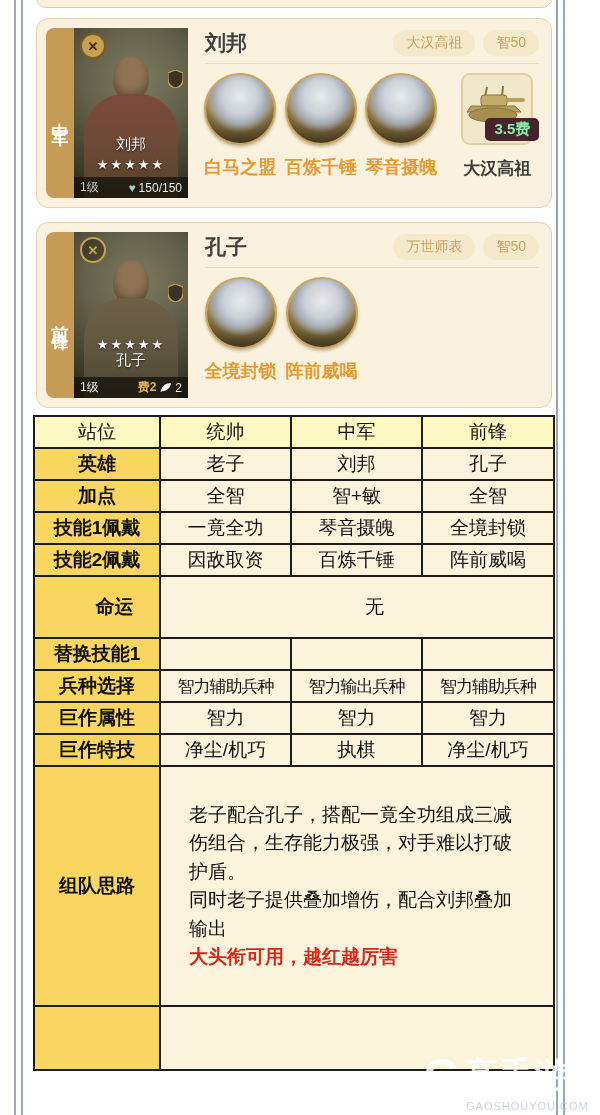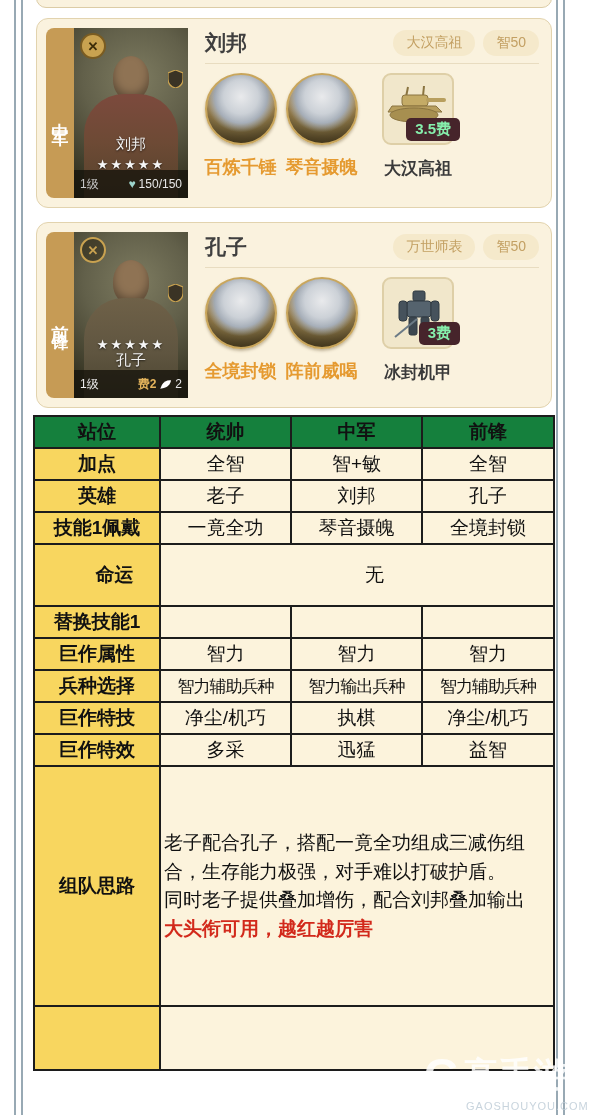--- a/index.html
+++ b/index.html
@@ -27,21 +27,21 @@
   .fig-body.kongzi{background:linear-gradient(180deg,#6f6148 0%, #5f5540 50%, #46402c 100%);}
   .close-btn{position:absolute;left:6px;top:5px;width:22px;height:22px;border-radius:50%;
         display:flex;align-items:center;justify-content:center;font-size:13px;font-weight:bold;cursor:pointer;}
   .close-btn.v1{background:#C9A250;border:2px solid #7a5c22;color:#3c2c08;}
   .close-btn.v2{background:rgba(35,28,10,.45);border:2px solid #C9A250;color:#C9A250;}
   .shield{position:absolute;right:5px;width:15px;height:18px;}
   .p-name{position:absolute;left:0;right:0;text-align:center;color:#f2f2f2;font-size:15px;
         text-shadow:0 1px 2px rgba(0,0,0,.7);}
   .p-stars{position:absolute;left:0;right:0;text-align:center;color:#f7f7f7;font-size:13px;
         letter-spacing:2px;text-shadow:0 1px 2px rgba(0,0,0,.7);}
-  .p-bar{position:absolute;left:0;right:0;bottom:0;height:28px;background:rgba(22,19,11,.78);
+  .p-bar{position:absolute;left:0;right:0;bottom:0;height:21px;background:rgba(22,19,11,.78);
         display:flex;align-items:center;justify-content:space-between;padding:0 6px;box-sizing:border-box;
         font-size:12px;}
   .lvl{color:#c9c9c9;}
   .bar-right{display:flex;align-items:center;gap:3px;color:#e8e8e8;}
   .heart{color:#9ed4cc;font-size:12px;}
   .cost-gold{color:#E3B35C;font-weight:bold;}
   .quill{width:13px;height:13px;transform:rotate(8deg);}
   .head-row{position:absolute;left:168px;right:12px;top:10px;display:flex;align-items:center;
         justify-content:space-between;}
   .c-title{font-size:21px;font-weight:bold;color:#3f3f3f;}
@@ -63,27 +63,27 @@
   .cost-badge{position:absolute;right:-8px;bottom:2px;background:#46242B;color:#86efac;font-size:15px;
         font-weight:bold;padding:2px 9px;border-radius:5px;white-space:nowrap;}
   .i-label{margin-top:12px;color:#3a3a3a;font-weight:bold;font-size:17px;white-space:nowrap;}
   
   .guide-table{position:absolute;left:33px;top:415px;width:520px;border-collapse:collapse;
         table-layout:fixed;}
   .guide-table td{border:2px solid #1c1c1c;text-align:center;vertical-align:middle;
         font-size:19px;color:#111;padding:1px 2px;overflow:hidden;}
   .guide-table td.lab{background:#F8D65F;font-weight:bold;}
   .guide-table td.val{background:#FCF3DC;}
-  .guide-table tr.hdr td{background:#15803d;font-weight:bold;}
+  .guide-table tr.hdr td{background:#fef9c3;font-weight:normal;}
   tr.h-std td{height:28px;}
   tr.h-fate td{height:58px;padding-left:37px;}
   tr.h-strat td{height:218px;}
   tr.h-part td{height:60px;}
   td.tight{font-size:17px;letter-spacing:-1px;padding:1px 0;}
-  .strat-cell{text-align:left !important;padding:10px 3px !important;font-size:18px;line-height:1.5;}
+  .strat-cell{text-align:left !important;padding:10px 28px !important;font-size:18px;line-height:1.5;}
   .strat-cell p{margin:0;}
   .strat-red{color:#D2291B;font-weight:bold;}
   
   .watermark{position:absolute;right:-4px;top:1052px;width:180px;text-align:left;color:rgba(255,255,255,.82);
         pointer-events:none;}
   .wm-row{display:flex;align-items:center;gap:4px;}
   .wm-g{font-size:46px;font-weight:bold;line-height:1;}
   .wm-brand{font-size:34px;font-weight:bold;letter-spacing:1px;}
   .wm-sub{font-size:11px;letter-spacing:1px;color:rgba(190,205,215,.85);margin-top:2px;margin-left:42px;}
 </style>
@@ -124,20 +124,24 @@
     </div>
     <div class="head-row">
       <div class="c-title">刘邦</div>
       <div class="badges">
         <span class="pill">大汉高祖</span>
         <span class="pill">智50</span>
       </div>
     </div>
     <div class="divider"></div>
     <div class="skills">
+      <div class="skill">
+        <div class="s-circle"></div>
+        <div class="s-label">白马之盟</div>
+      </div>
       <div class="skill">
         <div class="s-circle"></div>
         <div class="s-label">百炼千锤</div>
       </div>
       <div class="skill">
         <div class="s-circle"></div>
         <div class="s-label">琴音摄魄</div>
       </div>
       <div class="item-col">
         <div class="i-tile">
@@ -192,103 +196,88 @@
     <div class="divider"></div>
     <div class="skills">
       <div class="skill">
         <div class="s-circle"></div>
         <div class="s-label">全境封锁</div>
       </div>
       <div class="skill">
         <div class="s-circle"></div>
         <div class="s-label">阵前威喝</div>
       </div>
-      <div class="item-col">
-        <div class="i-tile">
-          <svg width="54" height="52" viewBox="0 0 54 52">
-            <rect x="22" y="2" width="12" height="10" rx="2" fill="#46525c" stroke="#303a42"></rect>
-            <rect x="16" y="12" width="24" height="16" rx="3" fill="#55636e" stroke="#303a42"></rect>
-            <rect x="8" y="12" width="8" height="20" rx="3" fill="#46525c" stroke="#303a42"></rect>
-            <rect x="40" y="12" width="8" height="20" rx="3" fill="#46525c" stroke="#303a42"></rect>
-            <rect x="18" y="28" width="8" height="18" rx="2" fill="#3c4750" stroke="#303a42"></rect>
-            <rect x="30" y="28" width="8" height="18" rx="2" fill="#3c4750" stroke="#303a42"></rect>
-            <line x1="4" y1="48" x2="26" y2="30" stroke="#6b7a86" stroke-width="2"></line>
-          </svg>
-          <div class="cost-badge">3费</div>
-        </div>
-        <div class="i-label">冰封机甲</div>
-      </div>
     </div>
   </div>
 
   <table class="guide-table">
     <colgroup>
         <col style="width:126px">
         <col style="width:131px">
         <col style="width:131px">
         <col style="width:132px">
       </colgroup>
     <tbody>
         <tr class="hdr h-std">
       <td>站位</td>
       <td>统帅</td>
       <td>中军</td>
       <td>前锋</td>
     </tr>
     <tr class="h-std">
+      <td class="lab">英雄</td>
+      <td class="val">老子</td>
+      <td class="val">刘邦</td>
+      <td class="val">孔子</td>
+    </tr>
+    <tr class="h-std">
       <td class="lab">加点</td>
       <td class="val">全智</td>
       <td class="val">智+敏</td>
       <td class="val">全智</td>
     </tr>
     <tr class="h-std">
-      <td class="lab">英雄</td>
-      <td class="val">老子</td>
-      <td class="val">刘邦</td>
-      <td class="val">孔子</td>
-    </tr>
-    <tr class="h-std">
       <td class="lab">技能1佩戴</td>
       <td class="val">一竟全功</td>
       <td class="val">琴音摄魄</td>
       <td class="val">全境封锁</td>
     </tr>
+    <tr class="h-std">
+      <td class="lab">技能2佩戴</td>
+      <td class="val">因敌取资</td>
+      <td class="val">百炼千锤</td>
+      <td class="val">阵前威喝</td>
+    </tr>
     <tr class="h-fate">
       <td class="lab">命运</td>
       <td class="val" colspan="3">无</td>
     </tr>
     <tr class="h-std">
       <td class="lab">替换技能1</td>
       <td class="val"></td>
       <td class="val"></td>
       <td class="val"></td>
     </tr>
     <tr class="h-std">
+      <td class="lab">兵种选择</td>
+      <td class="val tight">智力辅助兵种</td>
+      <td class="val tight">智力输出兵种</td>
+      <td class="val tight">智力辅助兵种</td>
+    </tr>
+    <tr class="h-std">
       <td class="lab">巨作属性</td>
       <td class="val">智力</td>
       <td class="val">智力</td>
       <td class="val">智力</td>
     </tr>
     <tr class="h-std">
-      <td class="lab">兵种选择</td>
-      <td class="val tight">智力辅助兵种</td>
-      <td class="val tight">智力输出兵种</td>
-      <td class="val tight">智力辅助兵种</td>
-    </tr>
-    <tr class="h-std">
       <td class="lab">巨作特技</td>
       <td class="val">净尘/机巧</td>
       <td class="val">执棋</td>
       <td class="val">净尘/机巧</td>
-    </tr>
-    <tr class="h-std">
-      <td class="lab">巨作特效</td>
-      <td class="val">多采</td>
-      <td class="val">迅猛</td>
-      <td class="val">益智</td>
     </tr>
     <tr class="h-strat">
       <td class="lab">组队思路</td>
       <td class="val strat-cell" colspan="3">
         <p>老子配合孔子，搭配一竟全功组成三减伤组合，生存能力极强，对手难以打破护盾。</p>
         <p>同时老子提供叠加增伤，配合刘邦叠加输出</p>
         <p class="strat-red">大头衔可用，越红越厉害</p>
       </td>
     </tr>
     <tr class="h-part">

